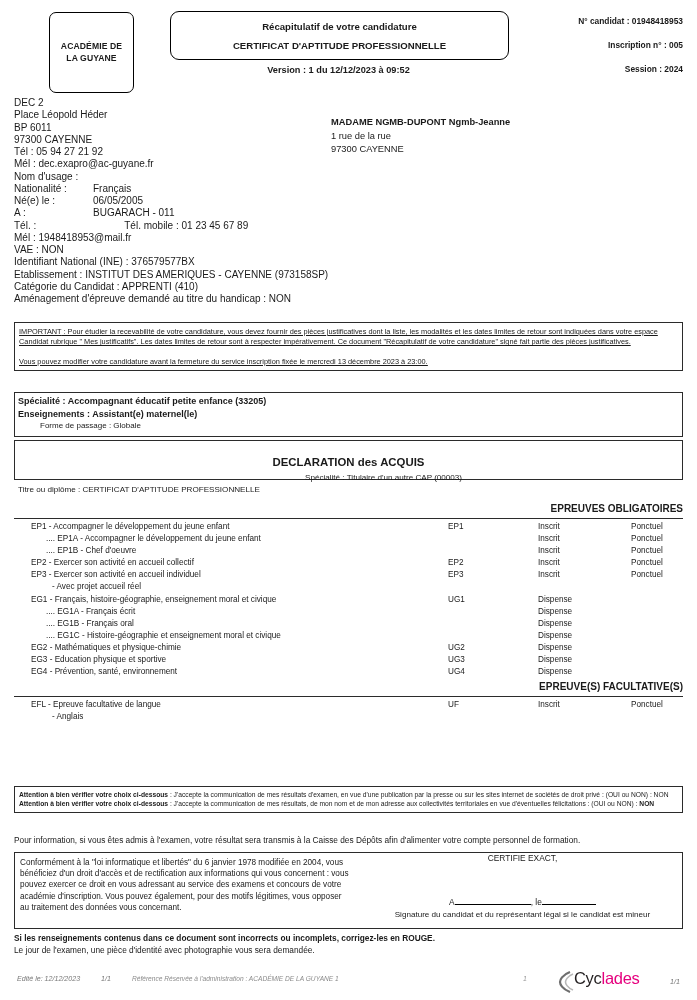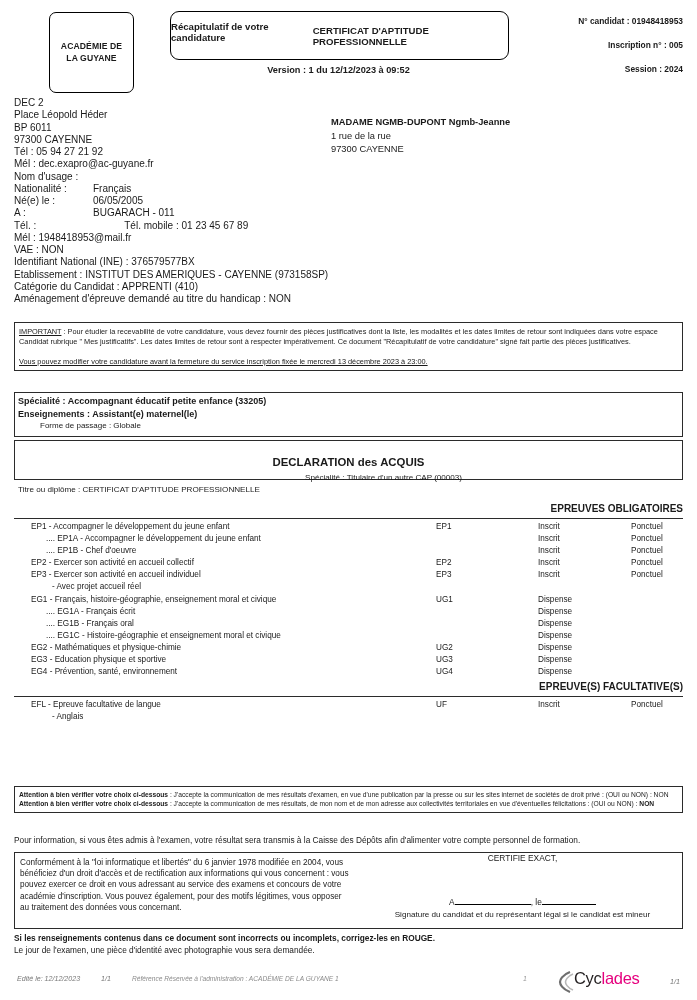--- a/index.html
+++ b/index.html
@@ -45,20 +45,21 @@
     font-weight: bold;
     letter-spacing: .1px;
   }
   .title-box {
     position: absolute;
     left: 170px; top: 11px;
     width: 337px; height: 47px;
     border: 1.3px solid #000;
     border-radius: 9px;
     display: flex;
+    flex-direction: column;
     align-items: center;
     justify-content: center;
   }
   .title-box .t1 {
     font-size: 9.6px;
     font-weight: bold;
     margin-bottom: 8px;
   }
   .title-box .t2 {
     font-size: 9.6px;
@@ -107,21 +108,21 @@
   
   .box {
     position: absolute;
     left: 14px;
     width: 669px;
     border: 1.2px solid #2b2b2b;
     box-sizing: border-box;
   }
 
   
-  #important-box { top: 322px; padding: 4px 4px 3px 4px; }
+  #important-box { top: 322px; padding: 4px 4px 3px 4px; text-decoration: underline; }
   #important-box p {
     margin: 0;
     font-size: 7.35px;
     line-height: 10.4px;
     text-align: left;
   }
   #important-box p.second { margin-top: 9px; text-decoration: underline; }
   .u { text-decoration: underline; }
 
   
@@ -175,21 +176,21 @@
   }
   .exam-row {
     position: relative;
     height: 12.1px;
     line-height: 12.1px;
     white-space: nowrap;
   }
   .exam-row .c-lib { position: absolute; left: 17px; top: 0; }
   .exam-row .c-lib.sub { left: 32px; }
   .exam-row .c-lib.sub2 { left: 38px; }
-  .exam-row .c-code { position: absolute; left: 422px; top: 0; }
+  .exam-row .c-code { position: absolute; left: 434px; top: 0; }
   .exam-row .c-stat { position: absolute; left: 524px; top: 0; }
   .exam-row .c-mode { position: absolute; left: 617px; top: 0; }
 
   
   #attn-box { top: 786px; padding: 3px 4px 3px 4px; }
   #attn-box p {
     margin: 0;
     font-size: 6.7px;
     line-height: 9.4px;
   }

